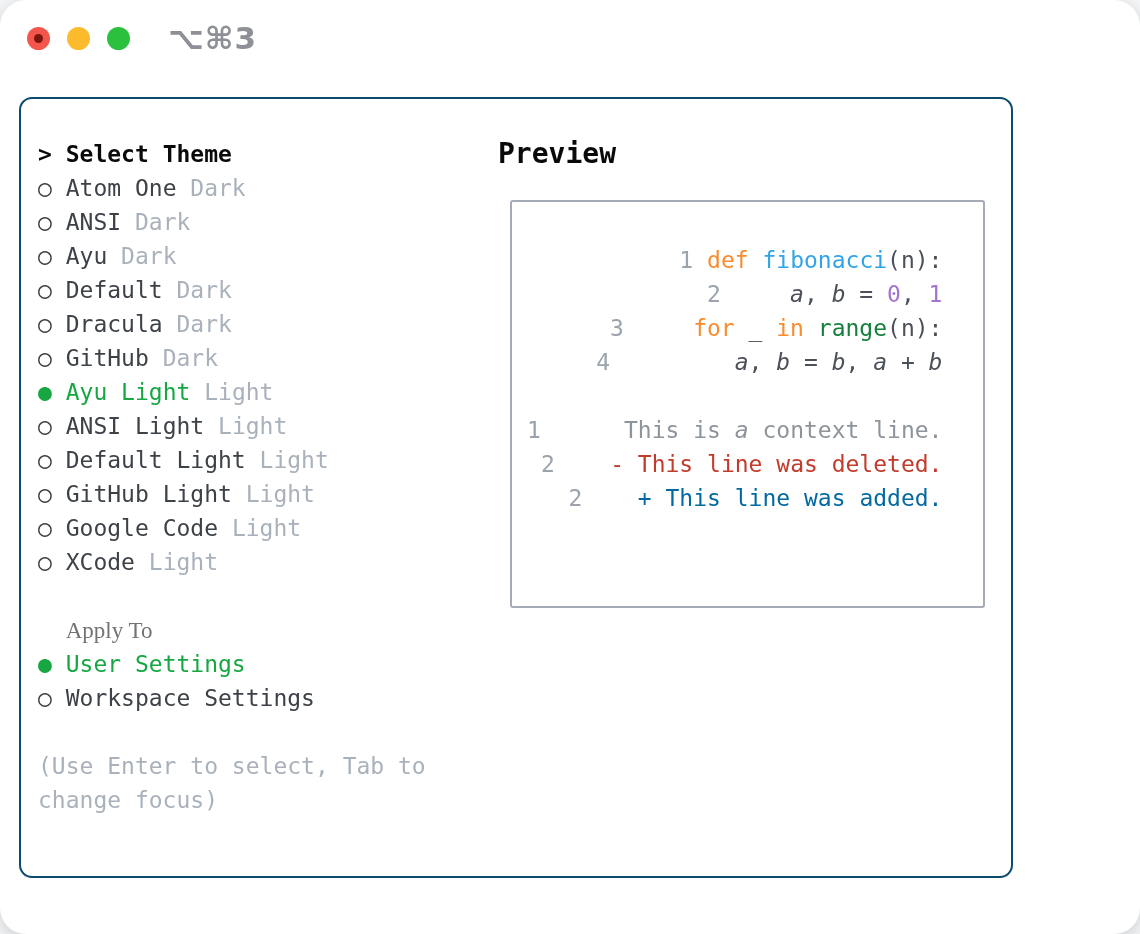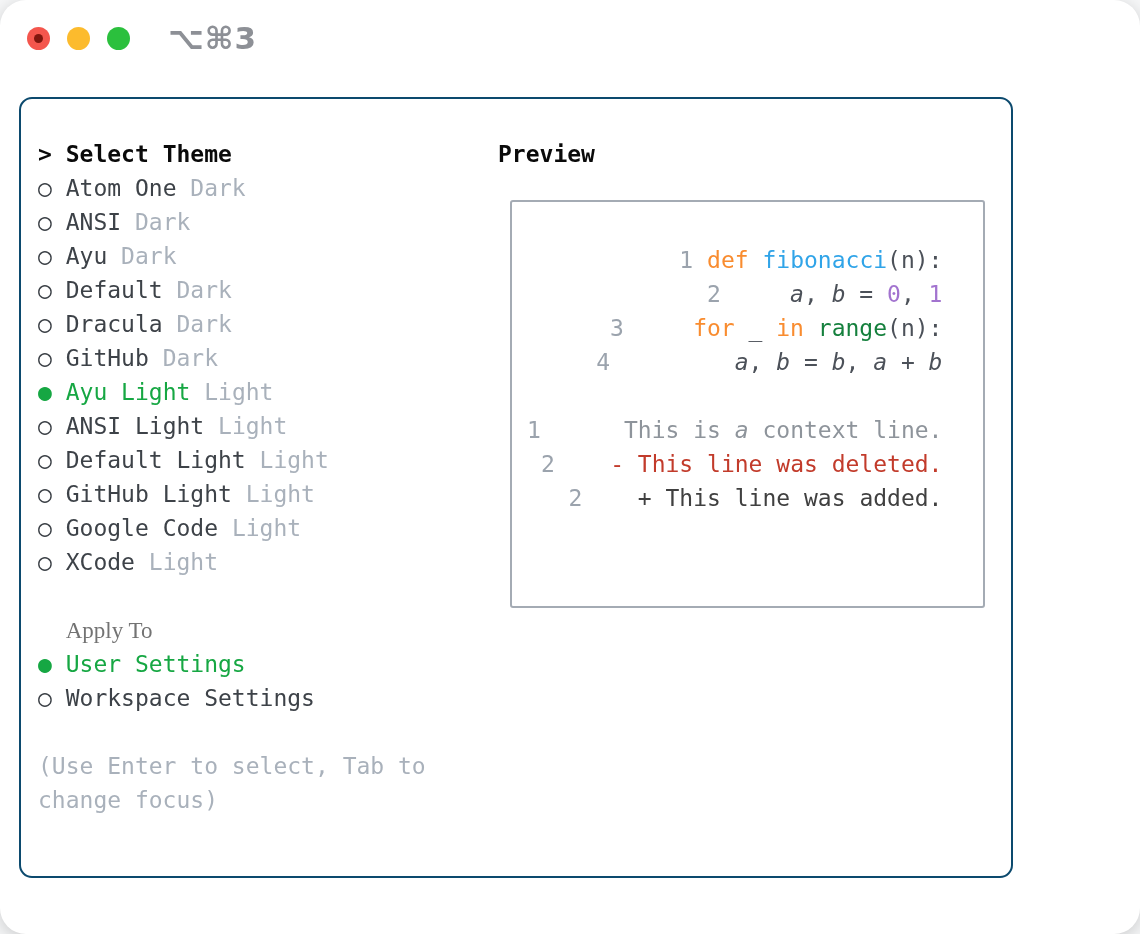--- a/index.html
+++ b/index.html
@@ -21,35 +21,35 @@
   .sub-hdr{color:#737373;font-family:Liberation Serif, serif;}
   .row.indent{padding-left:2ch;}
   .bullet{color:#3d4248;}
   .name{color:#3d4248;}
   .variant{color:#a9b1bb;}
   .theme-row.selected .bullet,.theme-row.selected .name,
   .apply-row.selected .bullet,.apply-row.selected .name{color:#16a743;}
   .hint{color:#a9b1bb;}
   
   .right-pane{position:absolute;left:477px;top:38px;}
-  .preview-title{font-size:23px;line-height:34px;font-weight:bold;color:#0a0a0a;white-space:pre;}
+  .preview-title{font-size:28px;line-height:34px;font-weight:bold;color:#0a0a0a;white-space:pre;}
   .preview-box{position:absolute;left:489px;top:101px;width:471px;height:404px;border:2px solid #a4abb4;border-radius:3px;background:#fff;}
   .code{position:absolute;left:15px;top:41px;}
   .code-line{white-space:pre;line-height:34px;height:34px;min-height:34px;font-size:23px;text-align:right;}
   .lnum{color:#9ba3ad;}
   .tk-kw{color:#f98c2f;}
   .tk-fn{color:#30a4e8;}
   .tk-call{color:#15803d;}
   .tk-num{color:#a273cf;}
   .tk-txt{color:#4c5159;}
   .tk-var{color:#4c5159;font-style:italic;}
   .tk-ctx{color:#8e949b;}
   .tk-ctxv{color:#8e949b;font-style:italic;}
   .tk-del{color:#c23b2b;}
-  .tk-add{color:#404040;}
+  .tk-add{color:#0369a1;}
 </style>
 </head>
 <body>
 
 <div class="window">
   <div class="lights">
     <span class="light red">
         <span class="dot"></span>
       </span>
     <span class="light yellow"></span>

